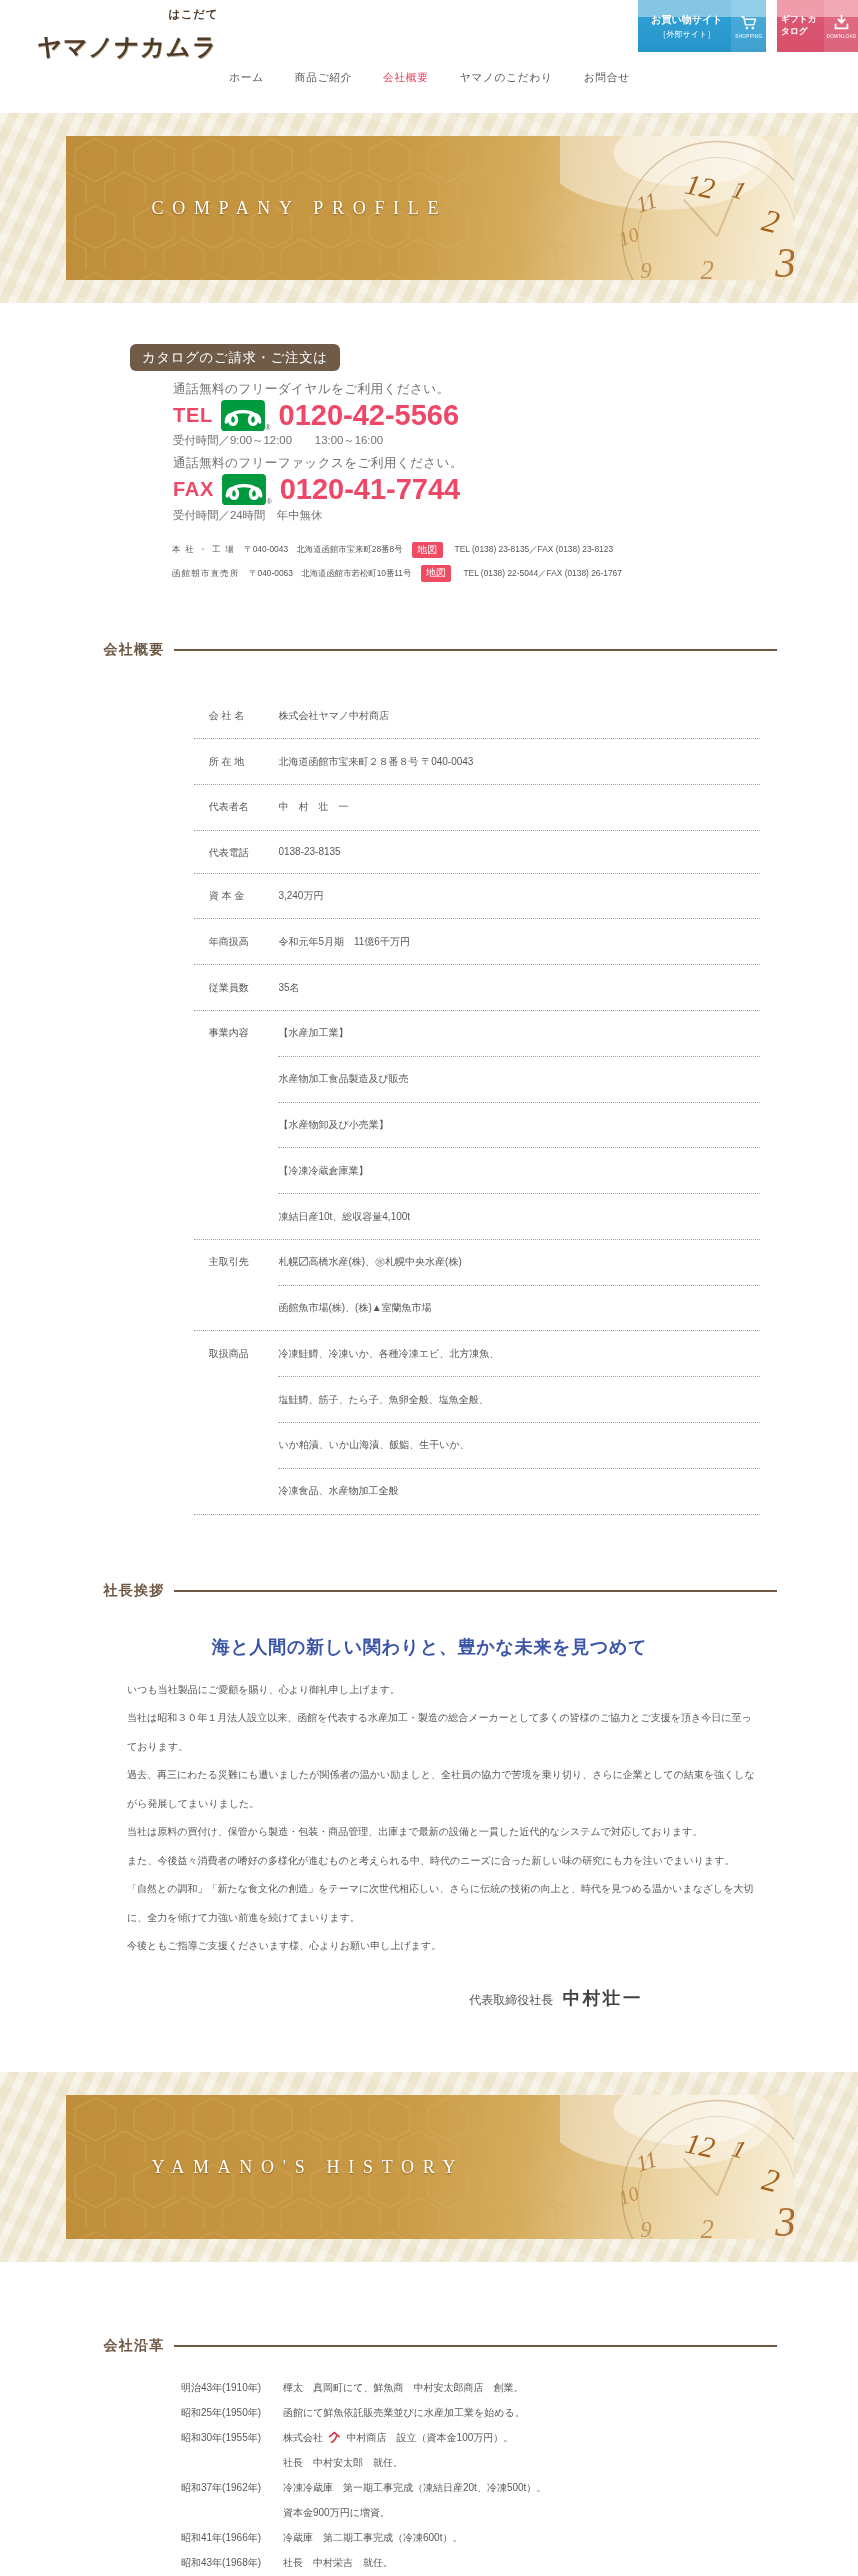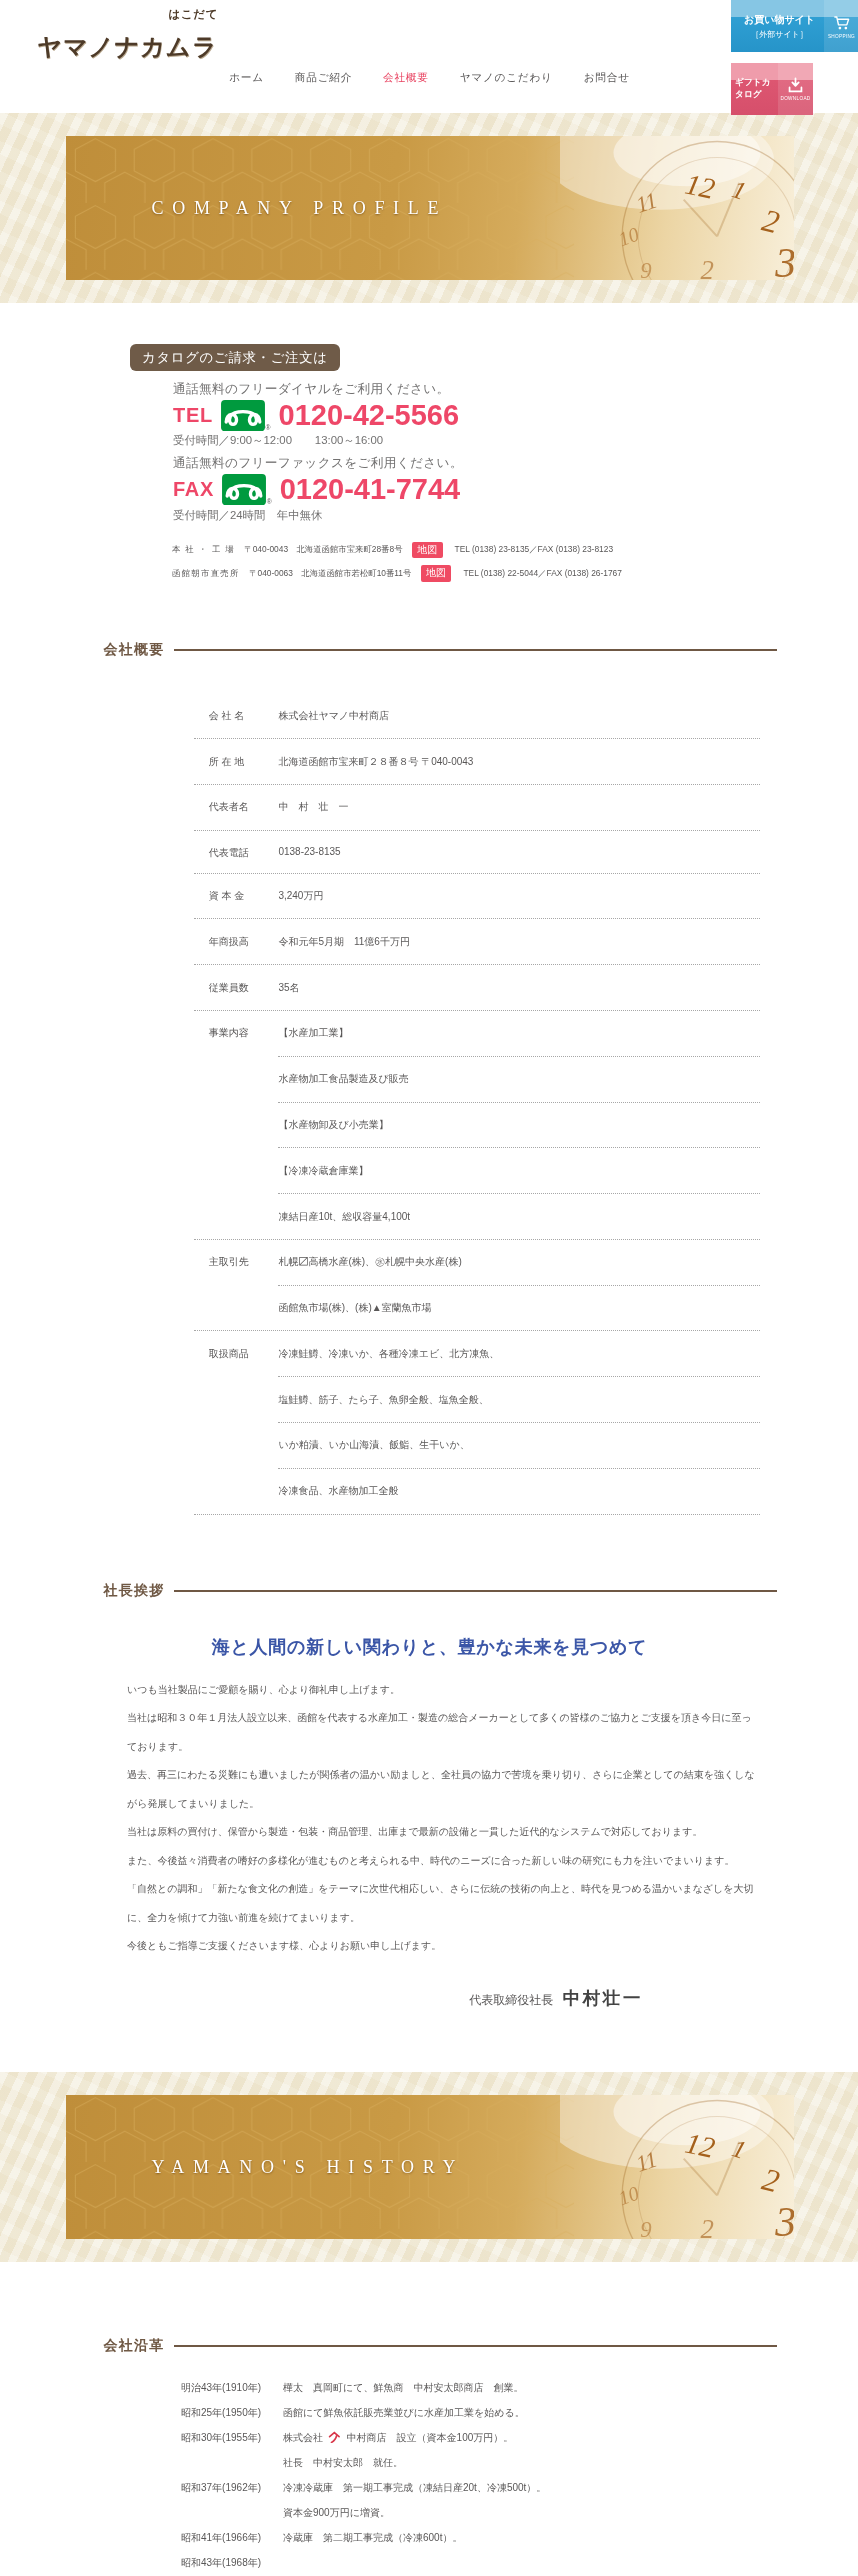--- a/index.html
+++ b/index.html
@@ -10,21 +10,21 @@
     font-family:"Liberation Sans","DejaVu Sans",sans-serif;
     color:#595757;
   }
   [data-interactable="true"] { cursor:pointer; }
 
   
   .header { position:relative; height:52px; background:#fff; }
   .logo { position:absolute; left:37px; top:6.7px; display:flex; align-items:flex-end; gap:5.3px; color:#4d3a28;flex-direction:column; }
   .logo-small { font-size:11.4px; font-weight:bold; padding-bottom:4px; letter-spacing:0.7px; }
   .logo-main  { font-size:24px; font-weight:900; letter-spacing:1.3px; transform:skewX(-4deg); text-shadow:0.7px 0.7px 0 #b9a88f; }
-  .header-buttons { position:absolute; right:0; top:0; display:flex; gap:10.7px;flex-direction:column; }
+  .header-buttons { position:absolute; right:0; top:0; display:flex; gap:10.7px; }
   .hdr-btn { height:52px; display:flex; color:#fff; overflow:hidden; }
   .btn-blue { width:128px; background:linear-gradient(#86c6e4 0%, #86c6e4 32%, #2f9fd3 32%, #2694c9 100%); }
   .btn-pink { width:82px; background:linear-gradient(#ef9cab 0%, #ef9cab 32%, #dd5671 32%, #d64f6b 100%); }
   .hdr-btn-text { flex:1; display:flex; flex-direction:column; justify-content:center; align-items:center; padding-left:4px; }
   .hdr-btn-label { font-size:10px; font-weight:bold; }
   .hdr-btn-sub { font-size:8px; margin-top:2px; }
   .hdr-btn-icon { width:35px; display:flex; flex-direction:column; align-items:center; justify-content:center; background:rgba(255,255,255,0.12); }
   .hdr-btn-icon svg { width:19px; height:19px; }
   .hdr-icon-caption { font-size:4.7px; letter-spacing:0.3px; margin-top:1.3px; }
 
@@ -416,20 +416,23 @@
           </div>
         </div>
         <div data-interactable="false" class="h-row">
           <div data-interactable="false" class="h-year">昭和41年(1966年)</div>
           <div data-interactable="false" class="h-lines">
             <div data-interactable="false">冷蔵庫　第二期工事完成（冷凍600t）。</div>
           </div>
         </div>
         <div data-interactable="false" class="h-row">
           <div data-interactable="false" class="h-year">昭和43年(1968年)</div>
+          <div data-interactable="false" class="h-lines">
+            <div data-interactable="false">社長　中村栄吉　就任。</div>
+          </div>
         </div>
         <div data-interactable="false" class="h-row">
           <div data-interactable="false" class="h-year">昭和44年(1969年)</div>
           <div data-interactable="false" class="h-lines">
             <div data-interactable="false">冷蔵庫　第三期工事完成（冷凍1,000t増設 計2,100t）。</div>
           </div>
         </div>
         <div data-interactable="false" class="h-row">
           <div data-interactable="false" class="h-year">昭和53年(1978年)</div>
           <div data-interactable="false" class="h-lines">

